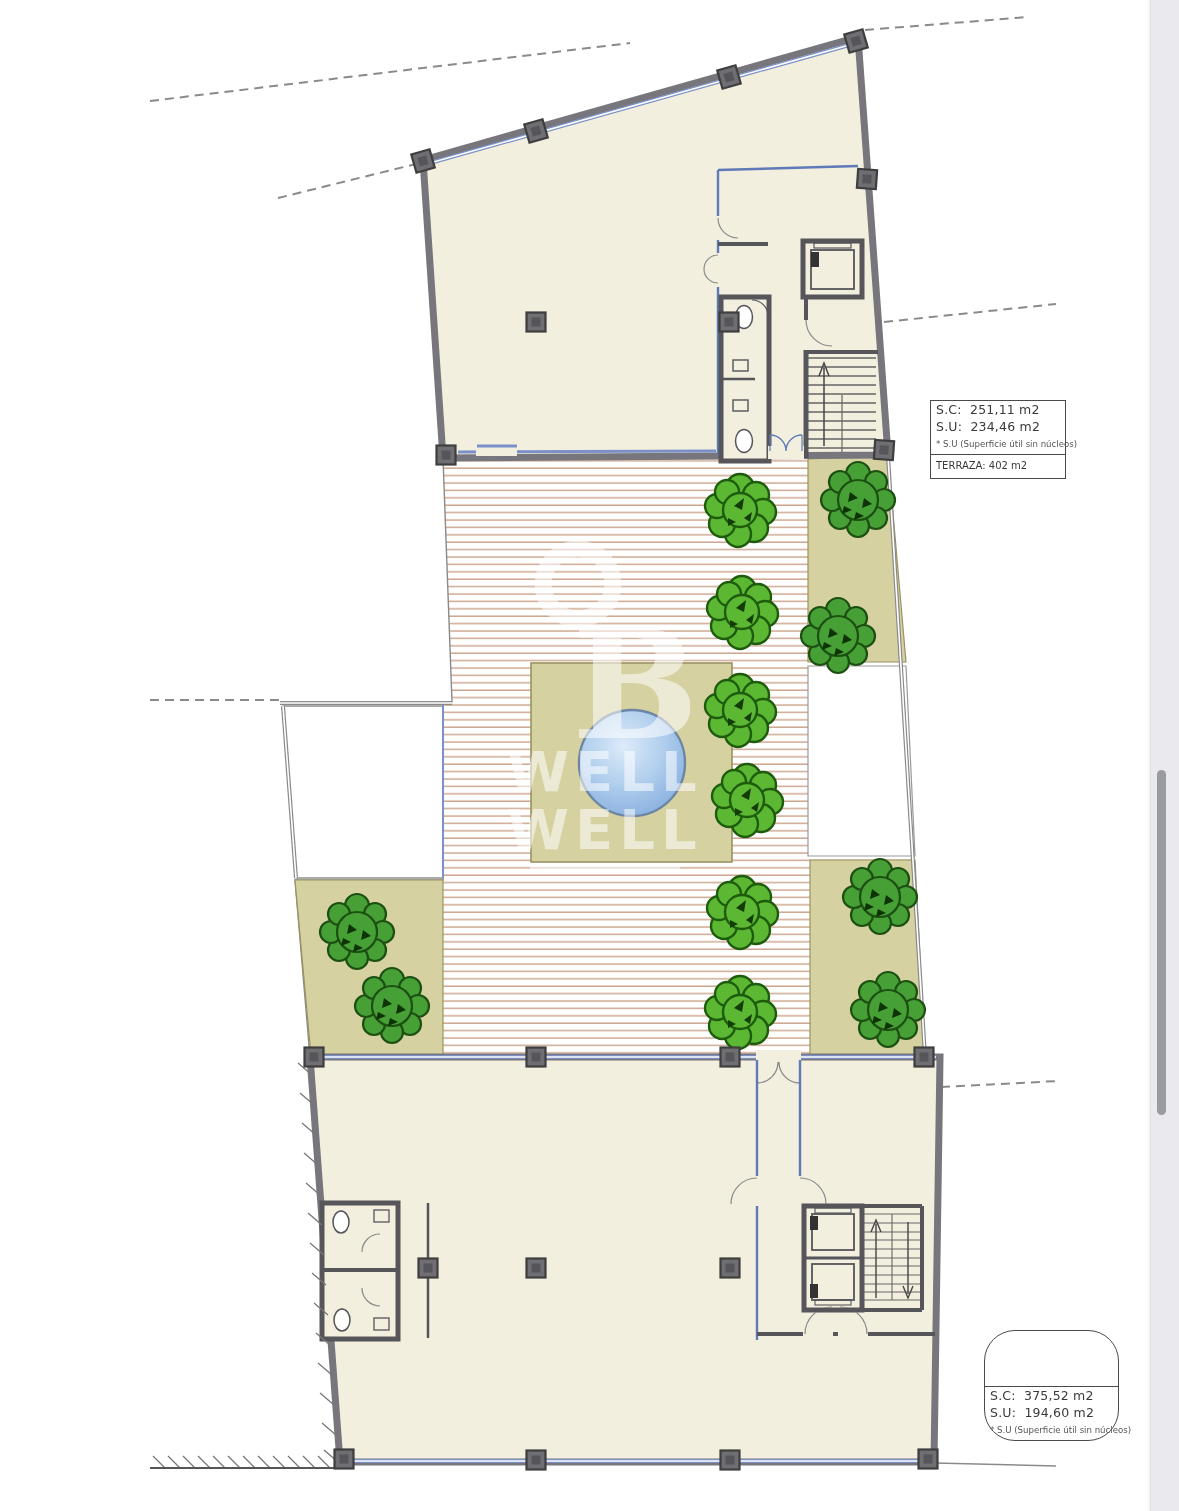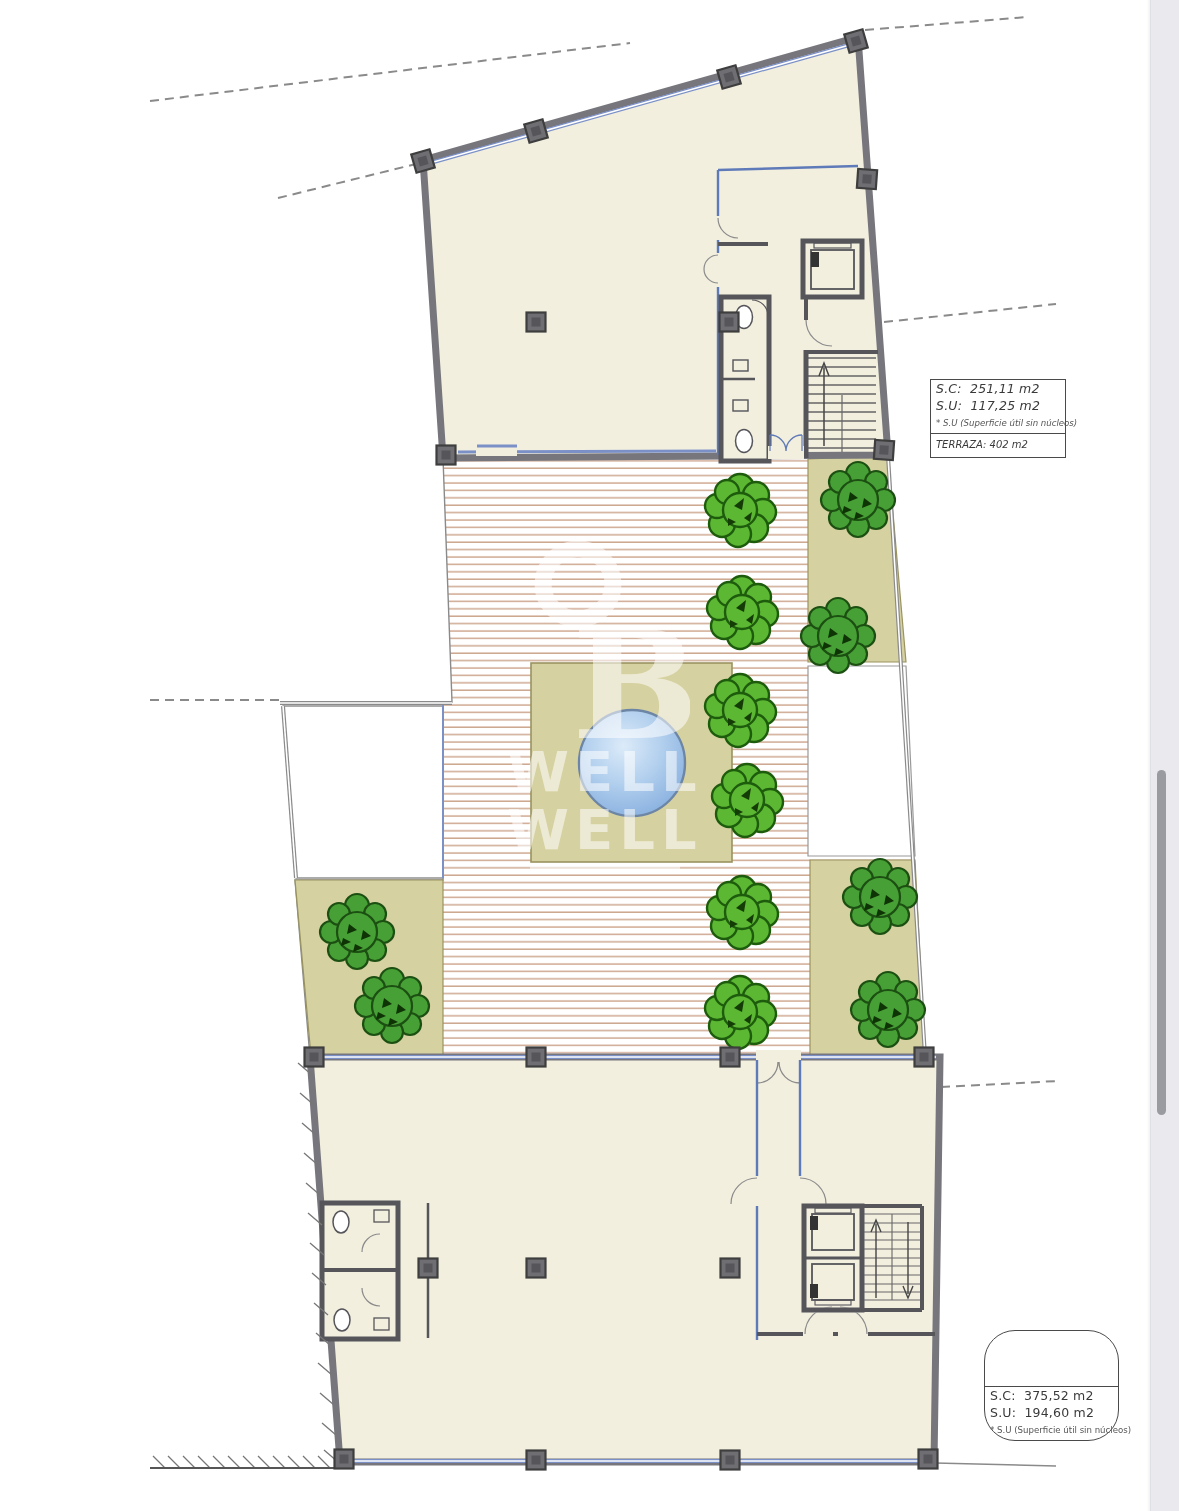--- a/index.html
+++ b/index.html
@@ -3,21 +3,21 @@
 <meta charset="utf-8">
 <style>
   html,body{margin:0;padding:0;background:#ffffff;}
   body{width:1179px;height:1511px;position:relative;overflow:hidden;
        font-family:"DejaVu Sans","Liberation Sans",sans-serif;}
   #plan-svg{position:absolute;left:0;top:0;}
   .area-box{position:absolute;border:1.5px solid #4a4a4a;background:#ffffff;color:#3a3a3a;}
   .ab-row{white-space:pre;font-size:12.5px;line-height:16px;padding:1px 5px 0 5px;letter-spacing:.2px;}
   .ab-note{white-space:pre;font-size:8.6px;line-height:11px;padding:4px 4px 4px 5px;color:#555;text-align:center;}
   .ab-sub{border-top:1.5px solid #4a4a4a;font-size:10px;line-height:16px;padding:3px 5px 4px 5px;white-space:pre;}
-  #box-top{left:930px;top:379px;width:134px;font-style:italic;}
+  #box-top{left:930px;top:400px;width:134px;}
   #box-bottom{left:984px;top:1330px;width:133px;border-radius:31px;}
   #box-bottom .ab-empty{height:55px;border-bottom:1.5px solid #4a4a4a;}
   
   #watermark{position:absolute;left:410px;top:538px;width:390px;text-align:center;
              color:rgba(255,255,255,0.55);pointer-events:none;z-index:5;}
   #wm-logo{display:block;margin:0 auto -10px auto;}
   #wm-line1{font-size:56px;font-weight:bold;letter-spacing:6px;line-height:58px;}
   #wm-bar{width:150px;height:7px;background:rgba(255,255,255,0.55);margin:6px auto 8px auto;}
   #wm-line2{font-size:44px;font-weight:bold;letter-spacing:10px;line-height:46px;}
   
@@ -266,21 +266,21 @@
       <use href="#sym-col" xlink:href="#sym-col" transform="translate(730,1268) rotate(0)"></use>
       <use href="#sym-col" xlink:href="#sym-col" transform="translate(344,1459) rotate(0)"></use>
       <use href="#sym-col" xlink:href="#sym-col" transform="translate(536,1460) rotate(0)"></use>
       <use href="#sym-col" xlink:href="#sym-col" transform="translate(730,1460) rotate(0)"></use>
       <use href="#sym-col" xlink:href="#sym-col" transform="translate(928,1459) rotate(0)"></use>
     </g>
 </svg>
 
 <div class="area-box" id="box-top">
   <div class="ab-row">S.C:  251,11 m2</div>
-  <div class="ab-row">S.U:  117,25 m2</div>
+  <div class="ab-row">S.U:  234,46 m2</div>
   <div class="ab-note">* S.U (Superficie útil sin núcleos)</div>
   <div class="ab-sub">TERRAZA: 402 m2</div>
 </div>
 
 <div class="area-box" id="box-bottom">
   <div class="ab-empty"></div>
   <div class="ab-row">S.C:  375,52 m2</div>
   <div class="ab-row">S.U:  194,60 m2</div>
   <div class="ab-note">* S.U (Superficie útil sin núcleos)</div>
 </div>

